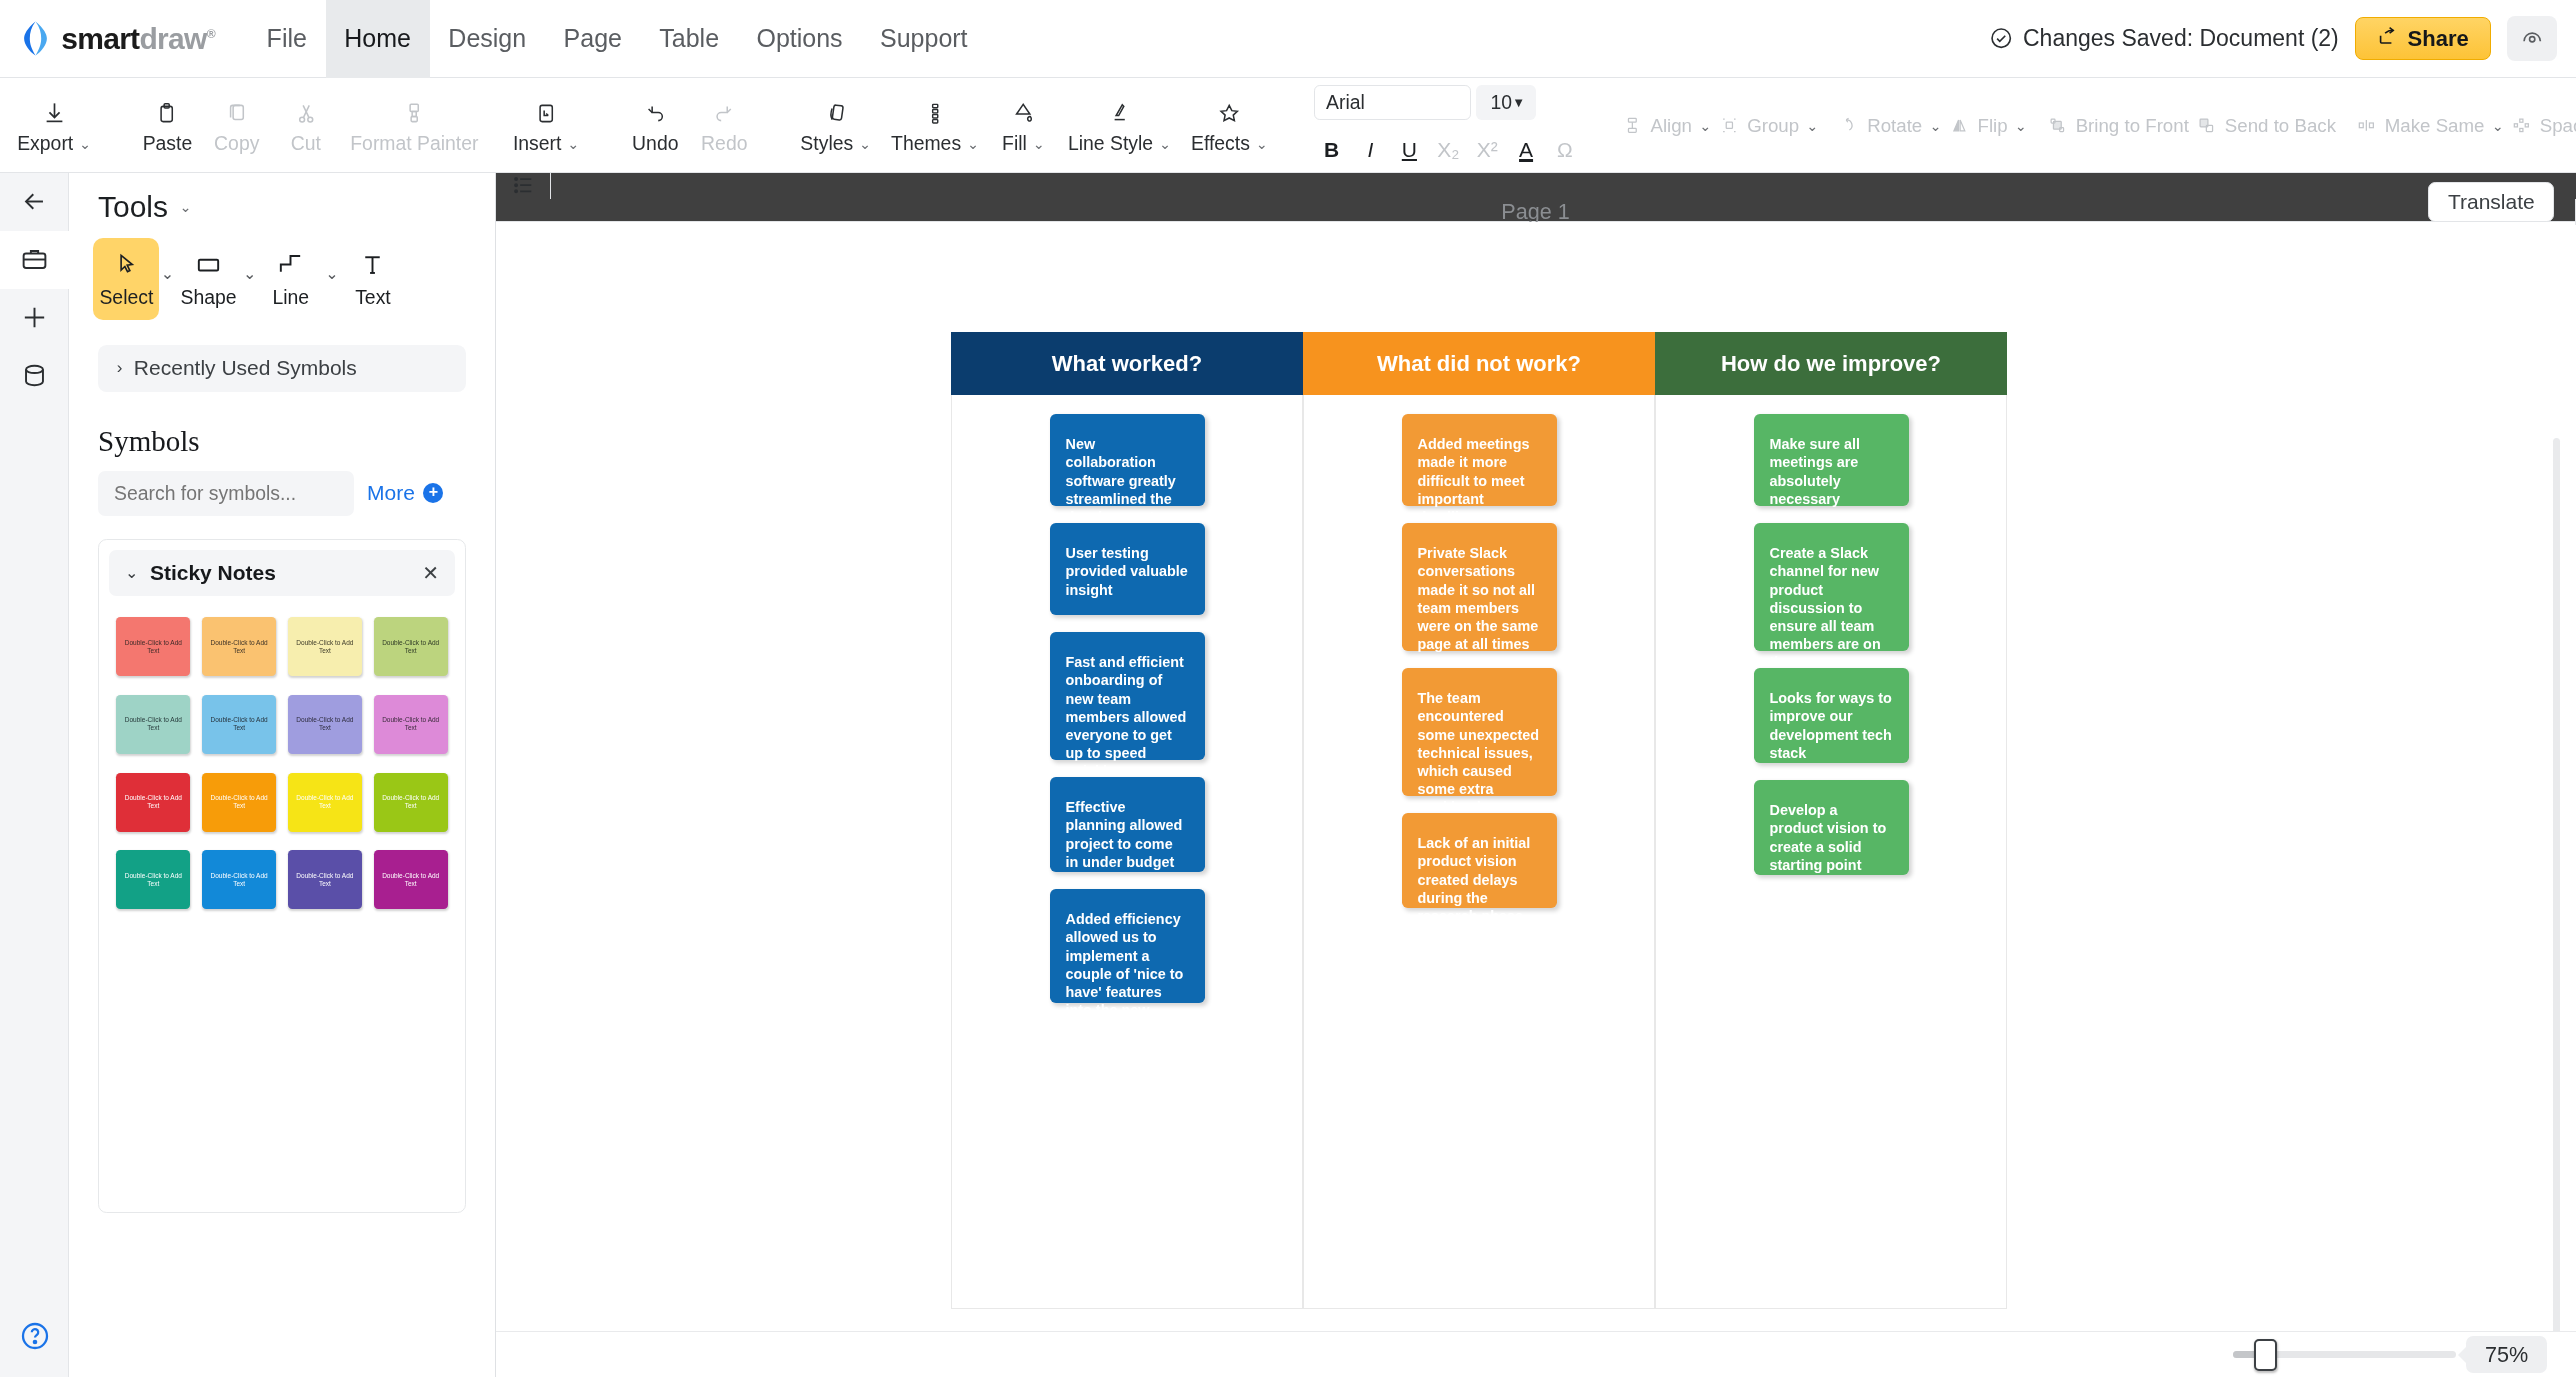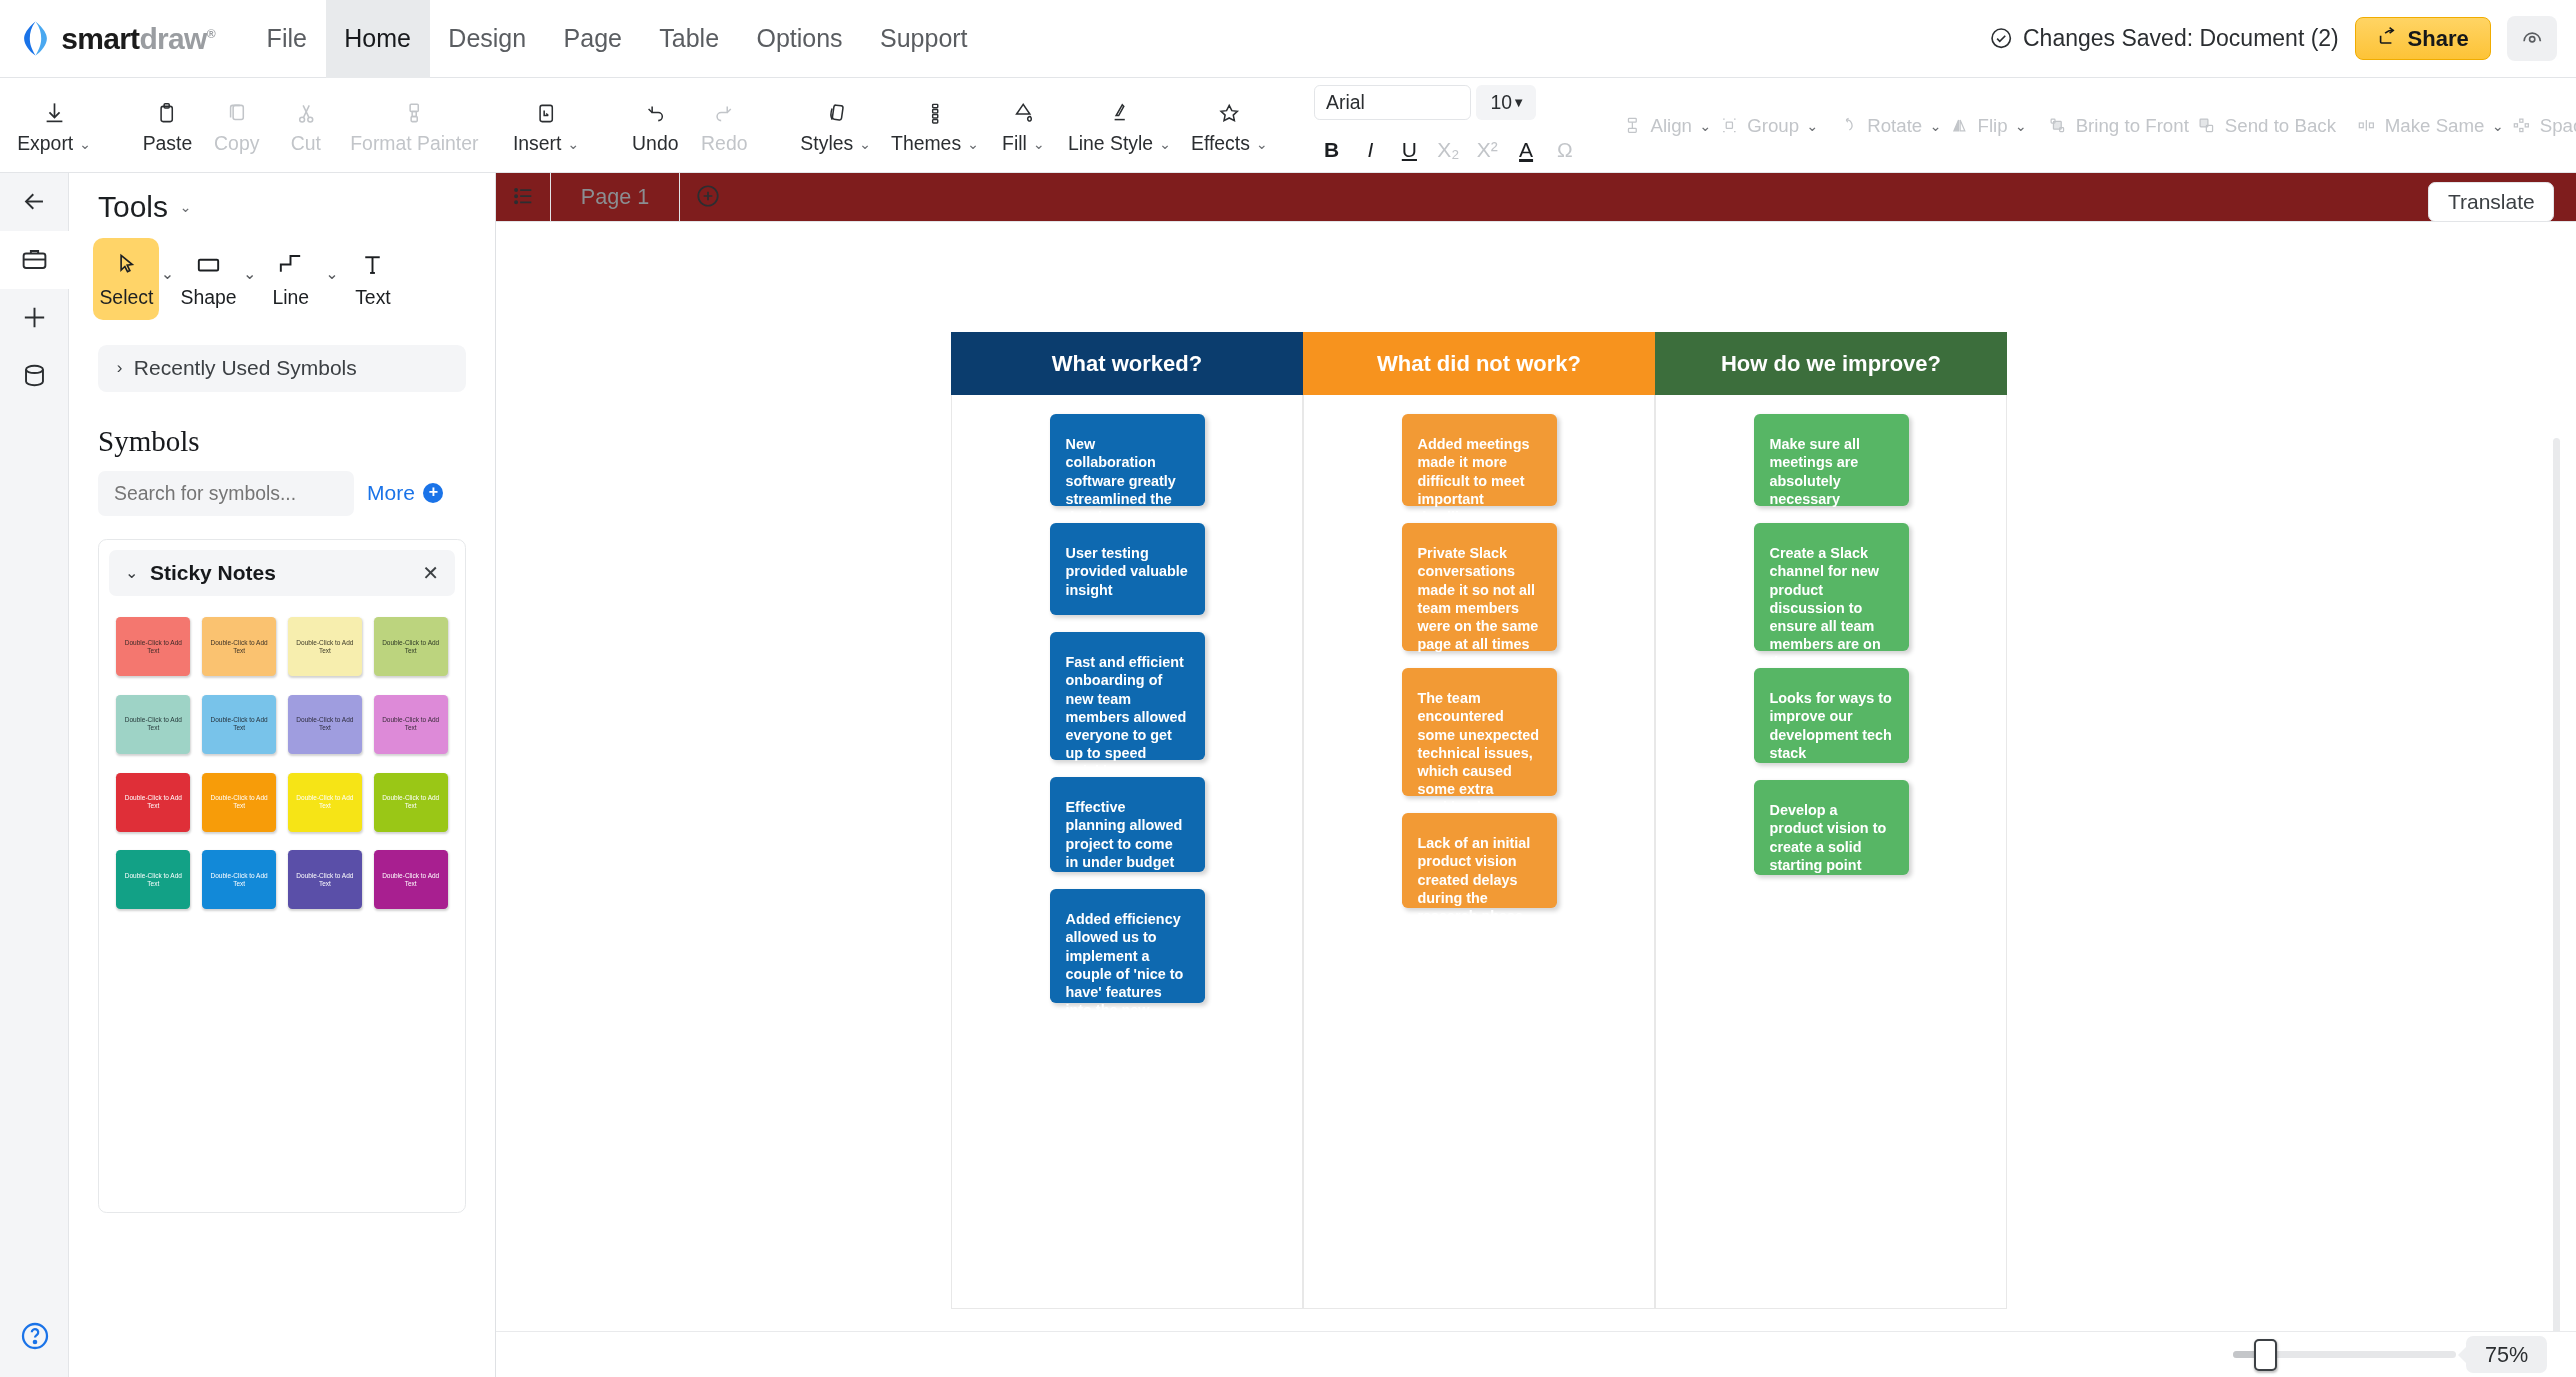--- a/index.html
+++ b/index.html
@@ -166,21 +166,21 @@
   .sym-sw {
     height: 59px; border-radius: 4.3px; display: flex; align-items: center; justify-content: center;
     text-align: center; font-size: 6.5px; line-height: 1.25; padding: 2.9px; cursor: pointer;
     box-shadow: 0.7px 1.4px 2.2px rgba(0,0,0,.18);
   }
 
   
   .canvas-wrap { position: absolute; left: 496px; top: 173px; width: 2080px; height: 1205px; background: #ffffff; }
   .page-tabs {
     position: absolute; left: 0; top: 0; width: 2080px; height: 49px;
-    border-bottom: 0.7px solid #e3e5e8; display: flex; align-items: stretch; background: #7f1d1d;
+    border-bottom: 0.7px solid #e3e5e8; display: flex; align-items: stretch; background: #404040; flex-direction: column;
   }
   .tabs-list-btn {
     width: 55px; display: flex; align-items: center; justify-content: center;
     border-right: 0.7px solid #e3e5e8; cursor: pointer;
   }
   .page-tab {
     min-width: 129px; display: flex; align-items: center; justify-content: center;
     font-size: 21.6px; color: #8b8e92; border-right: 0.7px solid #e3e5e8; cursor: pointer;
   }
   .page-add { width: 55px; display: flex; align-items: center; justify-content: center; cursor: pointer; }

